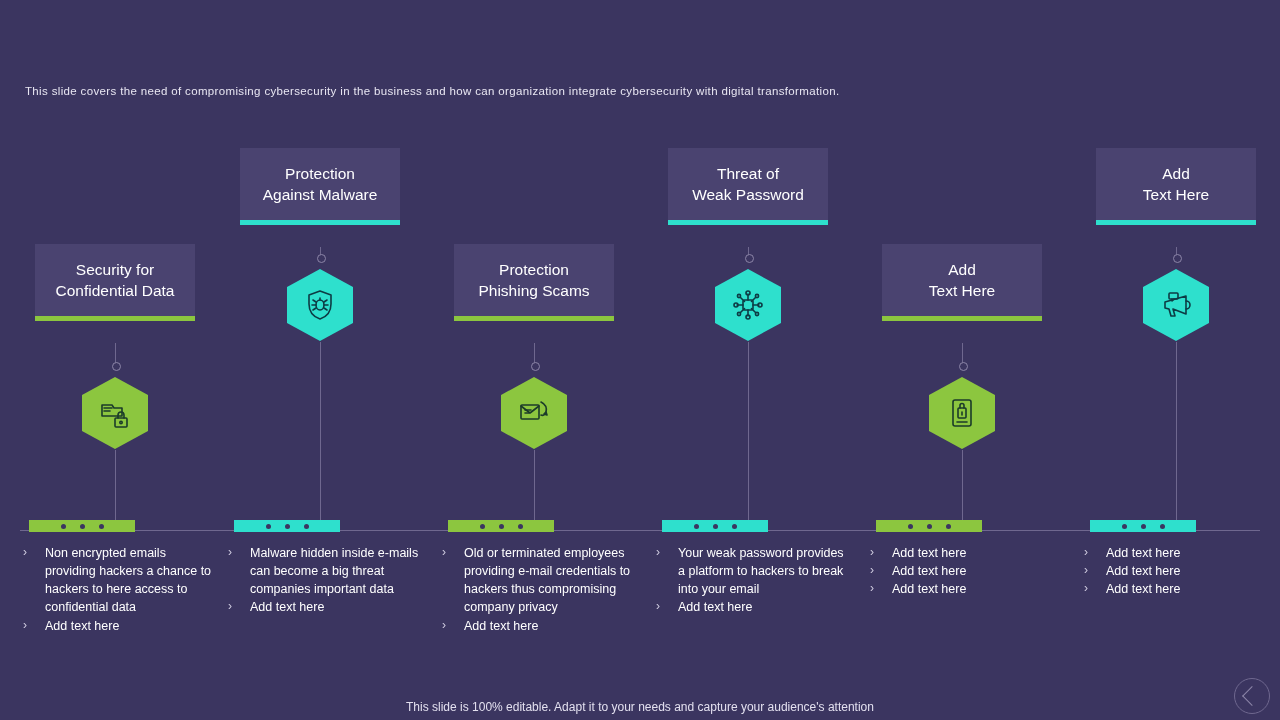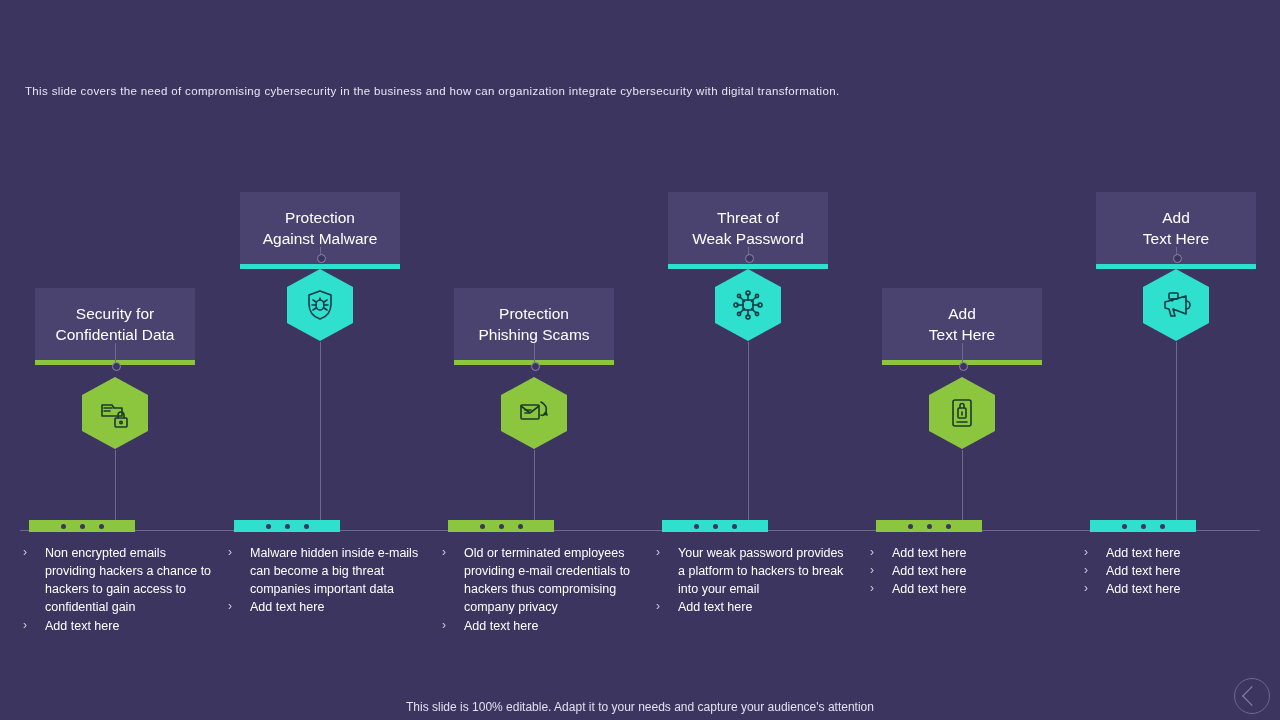--- a/index.html
+++ b/index.html
@@ -60,21 +60,20 @@
     position: absolute;
     width: 160px;
     left: 26px;
     box-sizing: border-box;
     background: #4a4370;
     padding: 16px 8px 14px 8px;
     text-align: center;
     font-size: 15.5px;
     line-height: 1.35;
     color: #ffffff;
-    margin-top: 44px;
   }
   .card .underline {
     position: absolute;
     left: 0;
     bottom: -5px;
     width: 100%;
     height: 5px;
   }
   .card-line2 { display: block; }
 
@@ -250,21 +249,21 @@
       <span class="bdots">
             <i></i>
             <i></i>
             <i></i>
           </span>
     </div>
 
     <div class="bullets">
           <div class="bullet">
             <span class="chev">›</span>
-                     <span class="btxt">Non encrypted emails providing hackers a chance to hackers to gain access to confidential gain</span>
+                     <span class="btxt">Non encrypted emails providing hackers a chance to hackers to here access to confidential data</span>
           </div>
           <div class="bullet">
             <span class="chev">›</span>
                      <span class="btxt">Add text here</span>
           </div>
         </div>
   </div>
       <div class="col" style="left: 214px;">
     <div class="card" style="top:148px">
       <span>Protection</span>

